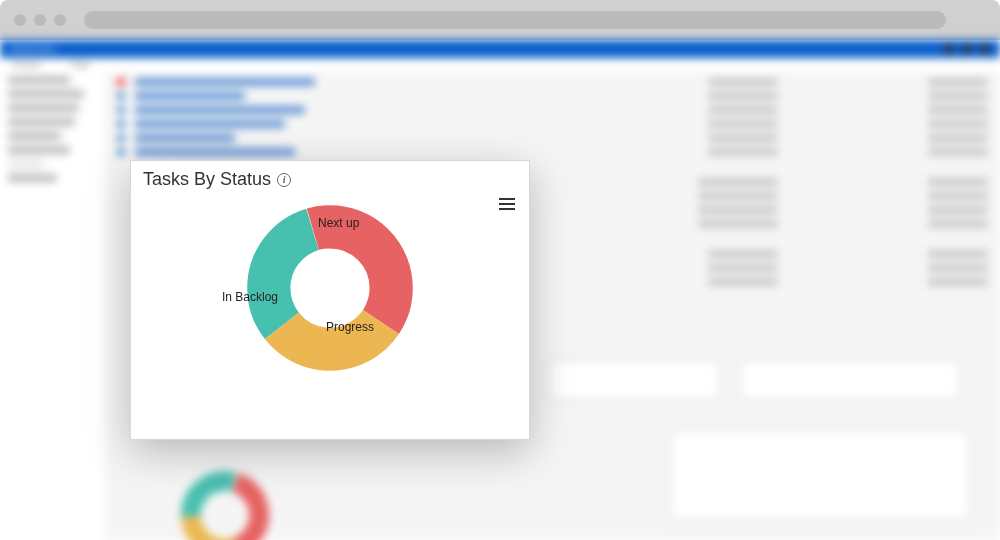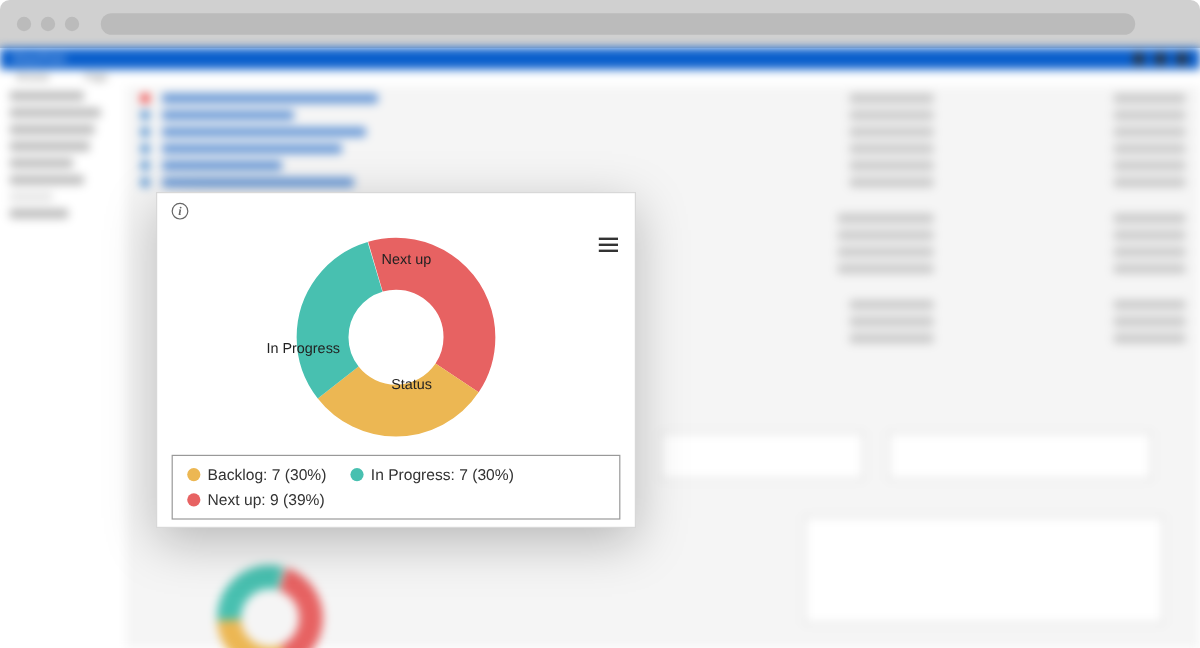--- a/index.html
+++ b/index.html
@@ -158,49 +158,36 @@
   <div class="bg-box" style="left:670px;top:390px;width:300px;height:90px"></div>
   <svg class="bg-thumb" viewBox="0 0 100 100">
     <circle cx="50" cy="50" r="38" fill="none" stroke="#e76262" stroke-width="22" stroke-dasharray="93 146" stroke-dashoffset="-12" transform="rotate(-90 50 50)"></circle>
     <circle cx="50" cy="50" r="38" fill="none" stroke="#ecb753" stroke-width="22" stroke-dasharray="72 167" stroke-dashoffset="-105" transform="rotate(-90 50 50)"></circle>
     <circle cx="50" cy="50" r="38" fill="none" stroke="#48c0b0" stroke-width="22" stroke-dasharray="72 167" stroke-dashoffset="-177" transform="rotate(-90 50 50)"></circle>
   </svg>
 </div>
 
 <div class="card">
   <div class="card-head">
+    <span>Tasks By Status</span>
     <span class="info-icon">i</span>
   </div>
   <div class="menu-icon">
     <div></div>
       <div></div>
       <div></div>
   </div>
   <div class="chart-wrap">
     <div class="donut">
       <svg viewBox="0 0 100 100">
 
         <circle cx="50" cy="50" r="34" fill="none" stroke="#e76262" stroke-width="24" stroke-dasharray="83.3 130.3" stroke-dashoffset="10" transform="rotate(-90 50 50)"></circle>
 
         <circle cx="50" cy="50" r="34" fill="none" stroke="#ecb753" stroke-width="24" stroke-dasharray="64.1 149.5" stroke-dashoffset="-73.3" transform="rotate(-90 50 50)"></circle>
 
         <circle cx="50" cy="50" r="34" fill="none" stroke="#48c0b0" stroke-width="24" stroke-dasharray="66 147.5" stroke-dashoffset="-137.4" transform="rotate(-90 50 50)"></circle>
       </svg>
       <div class="slice-label" style="top:18px;left:78px">Next up</div>
-      <div class="slice-label" style="top:122px;left:86px">Status</div>
-      <div class="slice-label" style="top:92px;left:-18px">In Progress</div>
-    </div>
-  </div>
-  <div class="legend">
-    <div class="legend-item">
-      <span class="swatch" style="background:#ecb753"></span>
-      <span>Backlog: 7 (30%)</span>
-    </div>
-    <div class="legend-item">
-      <span class="swatch" style="background:#48c0b0"></span>
-      <span>In Progress: 7 (30%)</span>
-    </div>
-    <div class="legend-item">
-      <span class="swatch" style="background:#e76262"></span>
-      <span>Next up: 9 (39%)</span>
+      <div class="slice-label" style="top:122px;left:86px">Progress</div>
+      <div class="slice-label" style="top:92px;left:-18px">In Backlog</div>
     </div>
   </div>
 </div>
 
 </body></html>

